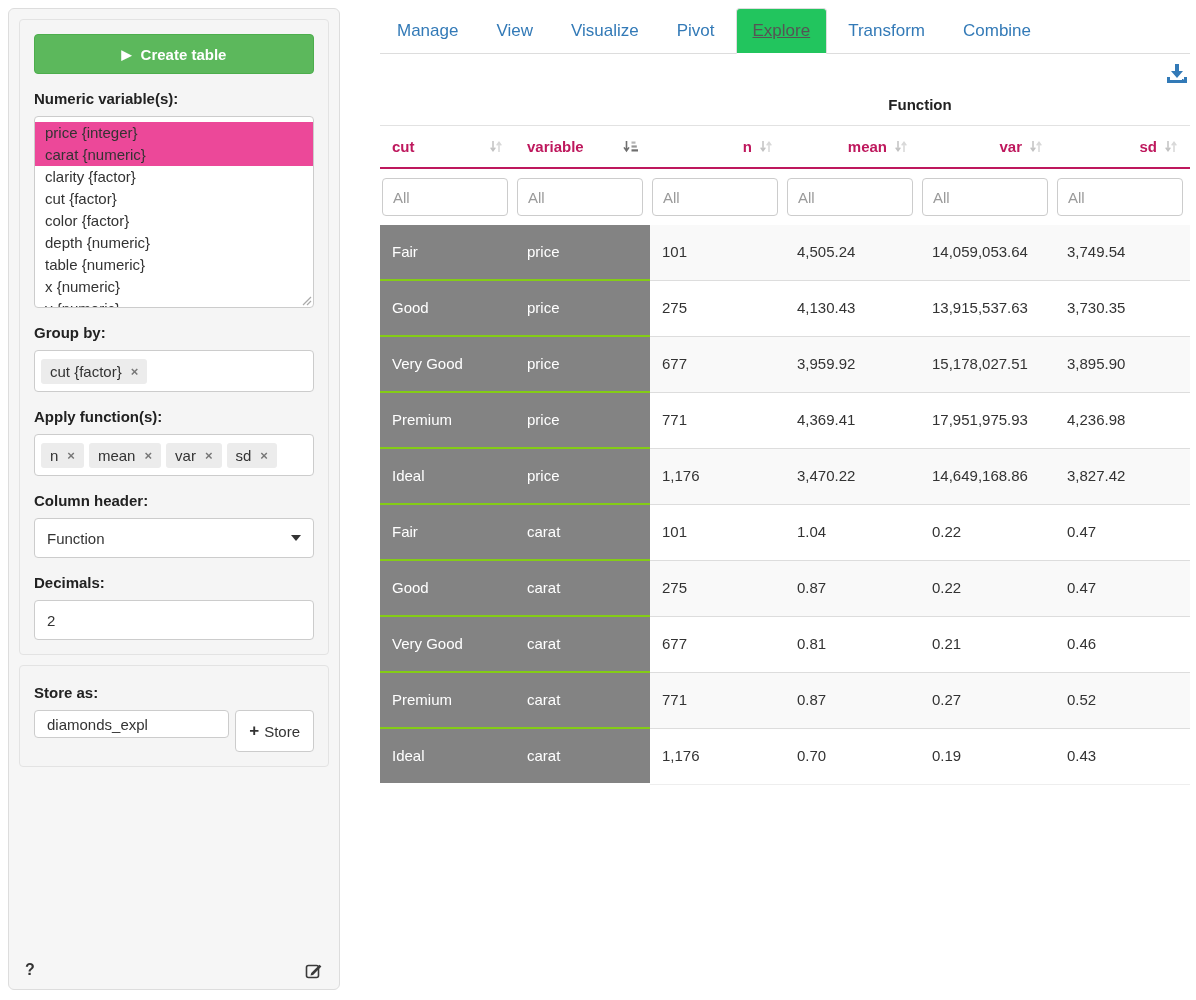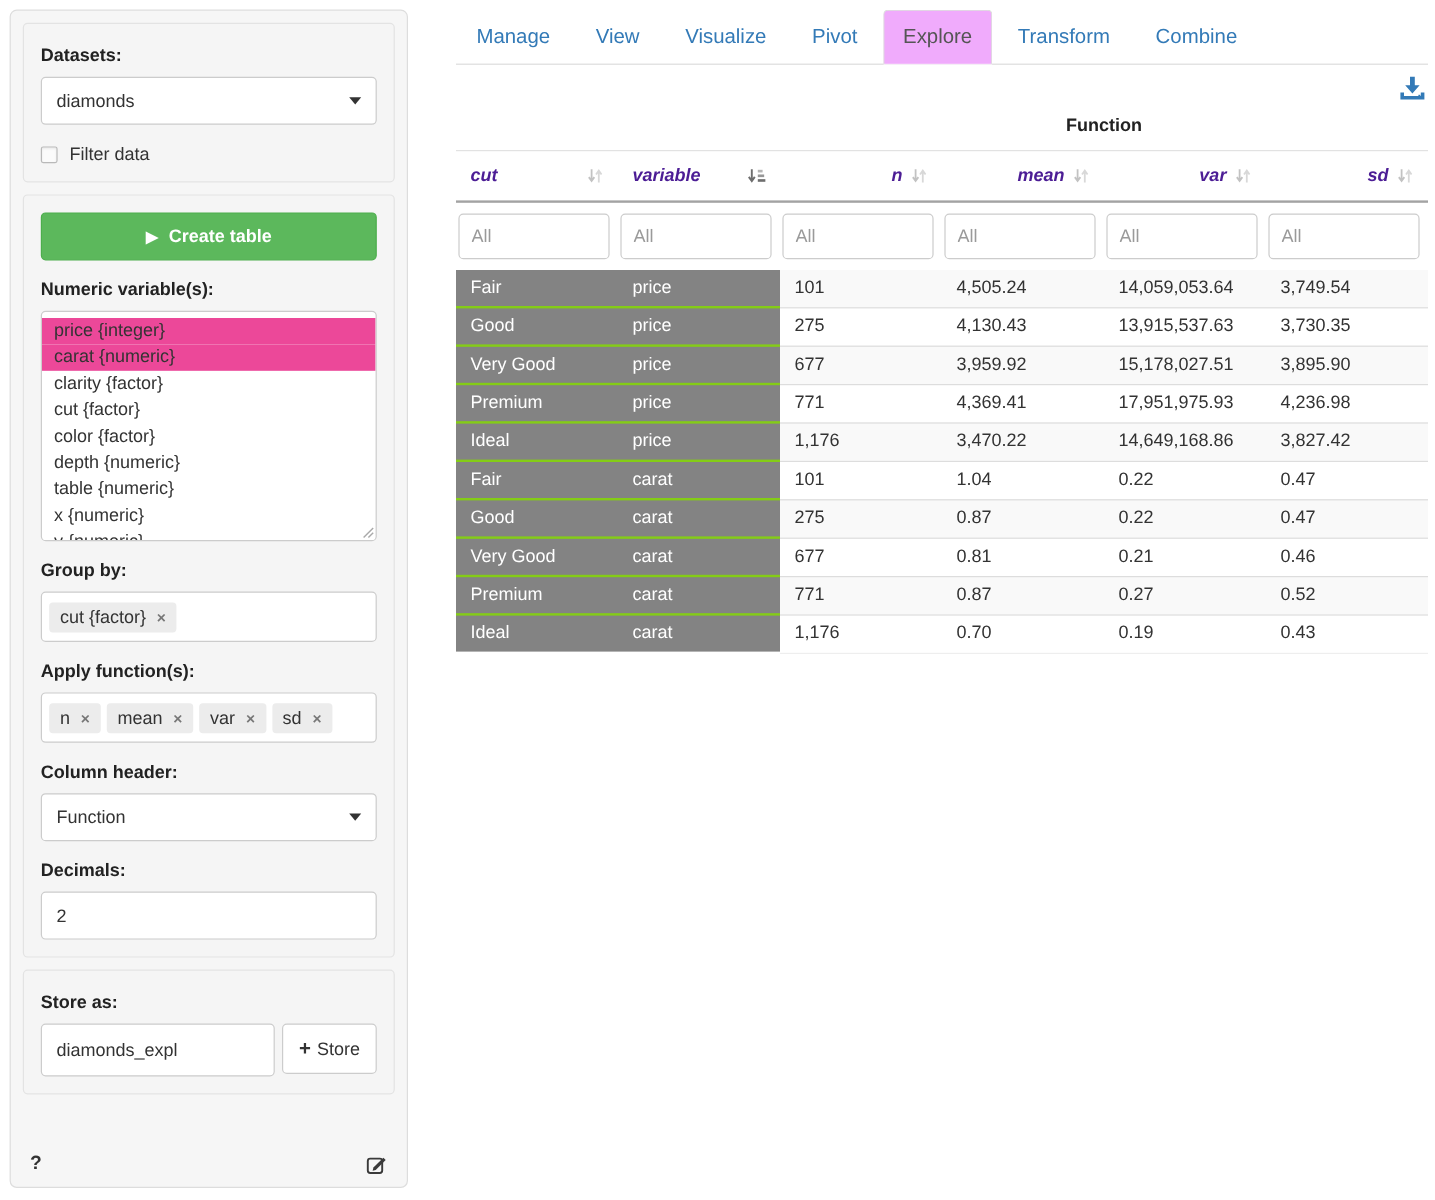--- a/index.html
+++ b/index.html
@@ -53,88 +53,77 @@
   .tag {
     background: #ececec; border-radius: 3px; padding: 4px 9px; font-size: 15px;
     color: #333; display: inline-flex; align-items: center; gap: 9px;
   }
   .tag .x { color: #777; font-size: 13px; font-weight: bold; cursor: pointer; }
   .txt-input {
     width: 100%; height: 40px; background: #fff; border: 1px solid #ccc; border-radius: 4px;
     padding: 0 12px; font-size: 15px; color: #333; font-family: "Liberation Sans", sans-serif;
   }
   .store-row { display: flex; gap: 6px; }
-  .store-row .txt-input { flex: 1; height: 44px; }
+  .store-row .txt-input { flex: 1; height: 28px; }
   .btn-store {
     height: 42px; padding: 0 13px; background: #fff; border: 1px solid #ccc; border-radius: 4px;
     font-size: 15px; color: #333; display: flex; align-items: center; gap: 5px; cursor: pointer;
     font-family: "Liberation Sans", sans-serif;
   }
   .btn-store .plus { font-weight: bold; font-size: 17px; }
   .sidebar-footer { margin-top: auto; display: flex; justify-content: space-between;
     align-items: center; padding: 2px 6px 0; }
   .help-q { font-weight: bold; font-size: 16px; cursor: pointer; }
   .edit-ic { cursor: pointer; display: inline-flex; }
 
   
   .main { position: absolute; left: 380px; top: 0; width: 810px; }
   .tabbar { display: flex; align-items: flex-end; padding-top: 8px;
     border-bottom: 1px solid #ddd; }
   .tab {
     padding: 12px 16px; margin-right: 4px; font-size: 17px; color: #337ab7;
     cursor: pointer; border: 1px solid transparent; margin-bottom: -1px;
     border-radius: 4px 4px 0 0;
   }
-  .tab.active { background: #f0abfc; color: #555; border-color: #ddd #ddd #fff #ddd; }
+  .tab.active { background: #22c55e; color: #555; border-color: #ddd #ddd #fff #ddd; text-decoration: underline; }
   .toolbar { height: 38px; display: flex; justify-content: flex-end; align-items: center; padding-right: 2px; }
   .dl-ic { cursor: pointer; display: inline-flex; }
   .func-header { margin-left: 270px; width: 540px; text-align: center;
     font-weight: bold; font-size: 15px; color: #222; padding: 4px 0 12px; }
 
   table.dt { width: 810px; border-collapse: collapse; table-layout: fixed; font-size: 15px; }
   table.dt col { width: 135px; }
-  th.colh { font-weight: bold; color: #4c1d95; padding: 12px 12px;
-    border-top: 1px solid #e2e2e2; border-bottom: 2px solid #a3a3a3; font-style: italic; }
+  th.colh { font-weight: bold; color: #be185d; padding: 12px 12px;
+    border-top: 1px solid #e2e2e2; border-bottom: 2px solid #be185d; }
   th.colh .hwrap { display: flex; align-items: center; }
   th.colh.left .hwrap { justify-content: space-between; }
   th.colh.right .hwrap { justify-content: flex-end; gap: 7px; }
   td.filter { padding: 9px 7px 9px 2px; }
   td.filter input {
     width: 100%; height: 38px; border: 1px solid #ccc; border-radius: 4px;
     padding: 0 10px; font-size: 15px; color: #555; background: #fff;
     font-family: "Liberation Sans", sans-serif;
   }
   td.filter input::placeholder { color: #9a9a9a; opacity: 1; }
-  tbody td { padding: 4px 12px; line-height: 22px; }
+  tbody td { padding: 16px 12px; line-height: 22px; }
   td.grp { background: #838383; color: #fff; border-top: 2px solid #84cc16; }
   td.num { border-top: 1px solid #ddd; color: #333; }
   tbody tr:nth-child(odd) td.num { background: #f9f9f9; }
   tbody tr:first-child td.num { border-top: none; }
   tbody tr:first-child td.grp { border-top: none; }
   tbody tr:last-child td { border-bottom: 1px solid #eee; }
   tbody tr:last-child td.grp { border-bottom: 2px solid #fff; }
 </style>
 </head>
 <body>
 
 <div class="app">
 
   <aside class="sidebar">
 
-    <div class="well">
-      <div class="lbl first">Datasets:</div>
-      <div class="sel-box">
-        <span class="sel-val">diamonds</span>
-        <span class="caret"></span>
-      </div>
-      <label class="chk-row">
-        <span class="chk"></span>
-        <span>Filter data</span>
-      </label>
-    </div>
 
     <div class="well">
       <button class="btn-green">
         <span class="play">▶</span>
         <span>Create table</span>
       </button>
 
       <div class="lbl">Numeric variable(s):</div>
       <div class="listbox" id="numlist">
         <div class="opt sel">price {integer}</div>

